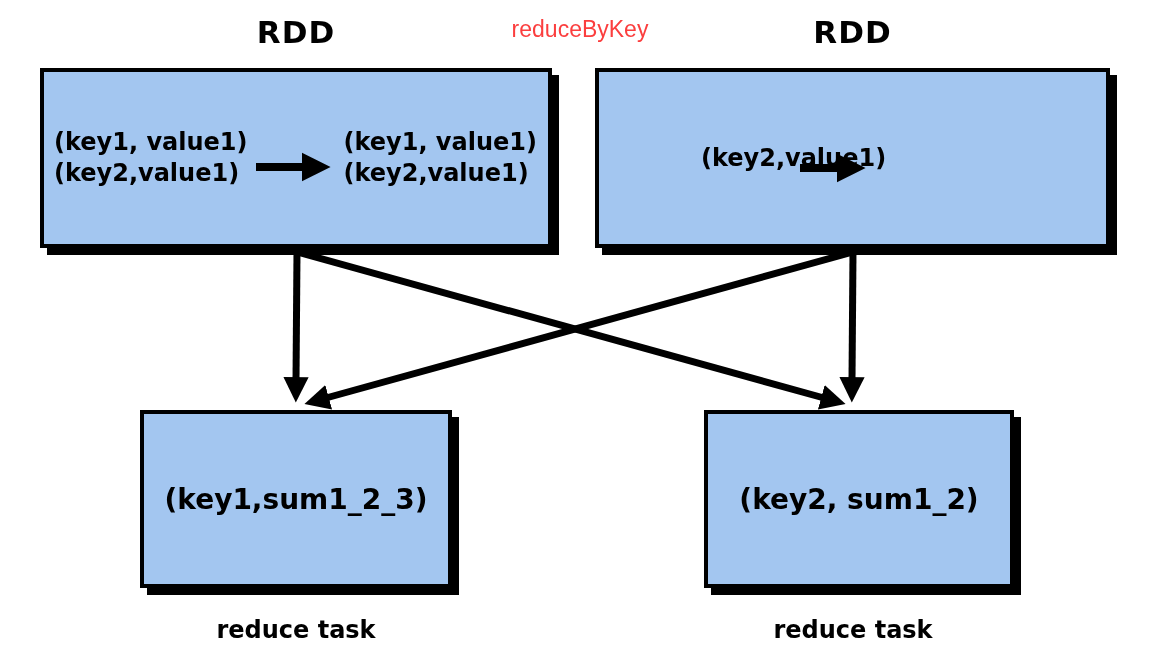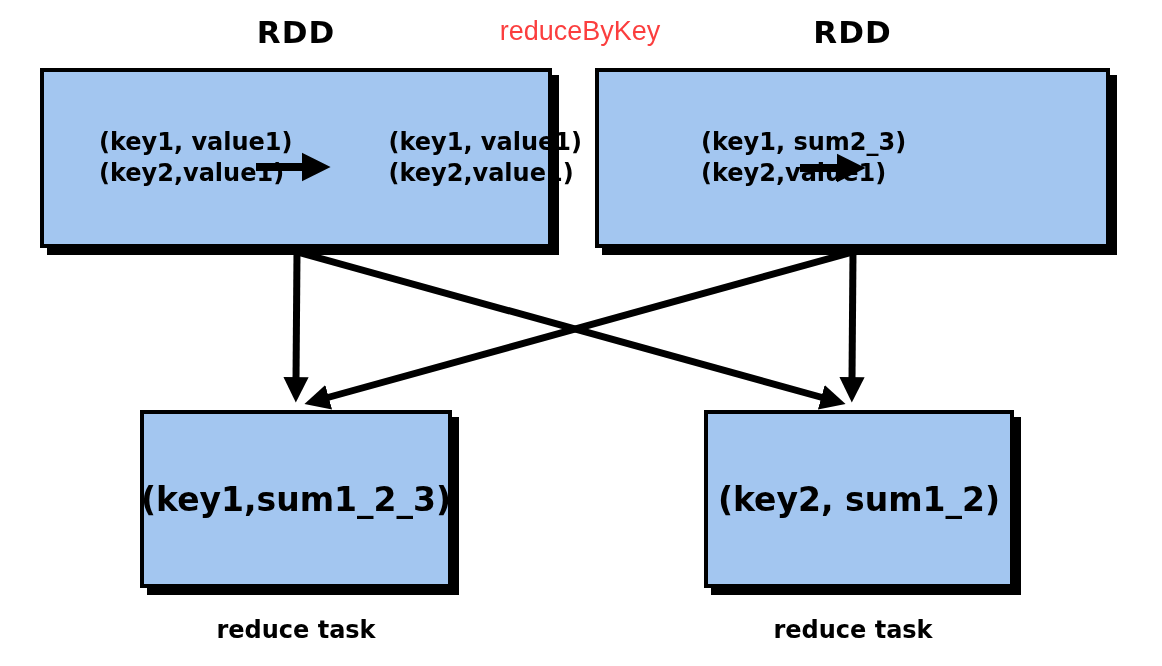--- a/index.html
+++ b/index.html
@@ -23,49 +23,49 @@
     position:absolute;top:14px;
     font-size:31px;font-weight:bold;
     text-align:center;letter-spacing:1px;
   }
   .rdd-title.left{left:40px;width:512px;}
   .rdd-title.right{left:595px;width:515px;}
   .op-label{
     position:absolute;top:16px;left:430px;width:300px;
     text-align:center;
     font-family:"Liberation Sans",sans-serif;
-    font-size:27px;font-weight:400;
+    font-size:23px;font-weight:400;
     color:var(--operation-text);
   }
   .box{
     position:absolute;
     box-sizing:border-box;
     background:var(--box-fill);
     border:4px solid var(--box-border);
     box-shadow:7px 7px 0 var(--box-border);
   }
   .box.top-left{left:40px;top:68px;width:512px;height:180px;}
   .box.top-right{left:595px;top:68px;width:515px;height:180px;}
   .box.bottom-left{left:140px;top:410px;width:312px;height:178px;}
   .box.bottom-right{left:704px;top:410px;width:310px;height:178px;}
   .partition{
     display:flex;align-items:center;
     height:100%;
   }
-  .box.top-left .partition{padding-left:10px;margin-left:45px;}
+  .box.top-left .partition{padding-left:10px;}
   .box.top-right .partition{padding-left:14px;}
   .tuples{
     font-size:24px;font-weight:bold;line-height:31px;
     white-space:nowrap;
   }
   .arrow-gap{width:96px;flex:0 0 auto;}
   .box.top-right .arrow-gap{width:88px;}
   .task-box{
     display:flex;align-items:center;justify-content:center;
-    font-size:33px;font-weight:bold;
+    font-size:28px;font-weight:bold;
   }
   .caption{
     position:absolute;top:616px;
     text-align:center;
     font-size:24px;font-weight:bold;
   }
   .caption.left{left:140px;width:312px;}
   .caption.right{left:698px;width:310px;}
   svg.overlay{
     position:absolute;left:0;top:0;
@@ -96,21 +96,20 @@
         <div>(key1, value1)</div>
         <div>(key2,value1)</div>
       </div>
     </div>
   </div>
 
   <div class="box top-right">
     <div class="partition">
       <div class="arrow-gap"></div>
       <div class="tuples">
-        <div>(key1, sum2_3)</div>
         <div>(key2,value1)</div>
       </div>
     </div>
   </div>
 
   <div class="box bottom-left task-box">
     <div>(key1,sum1_2_3)</div>
   </div>
   <div class="box bottom-right task-box">
     <div>(key2, sum1_2)</div>

